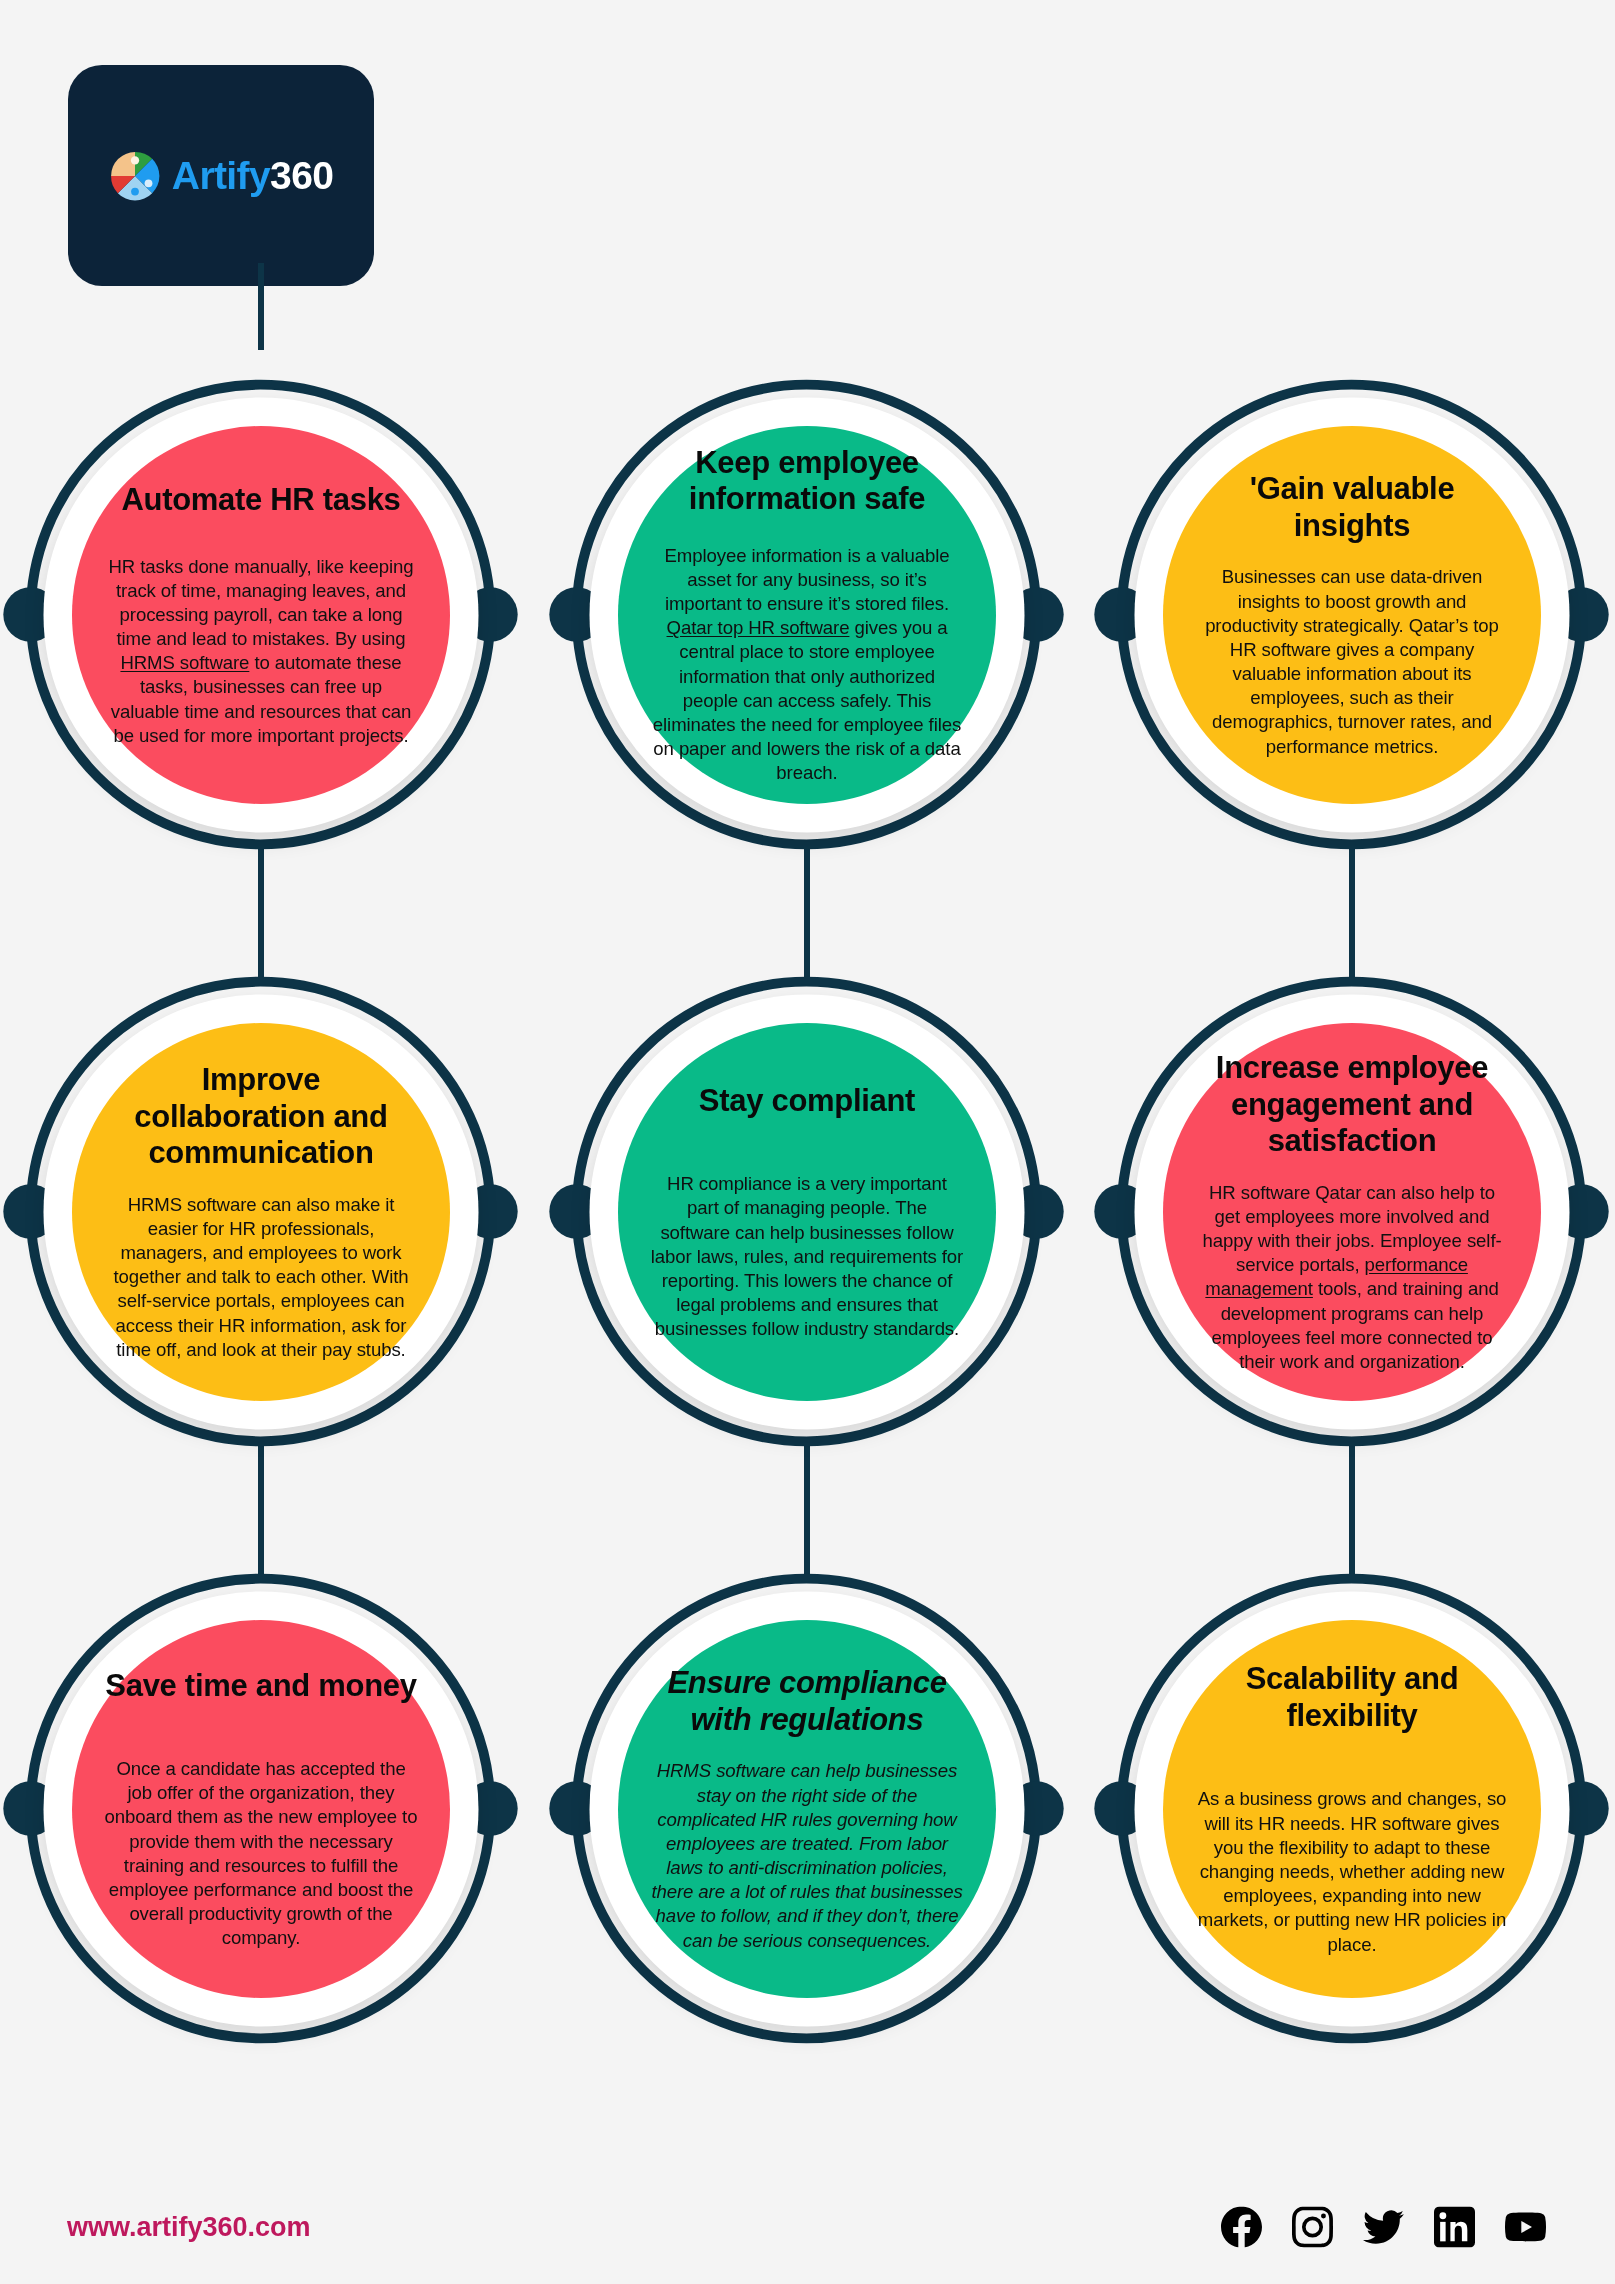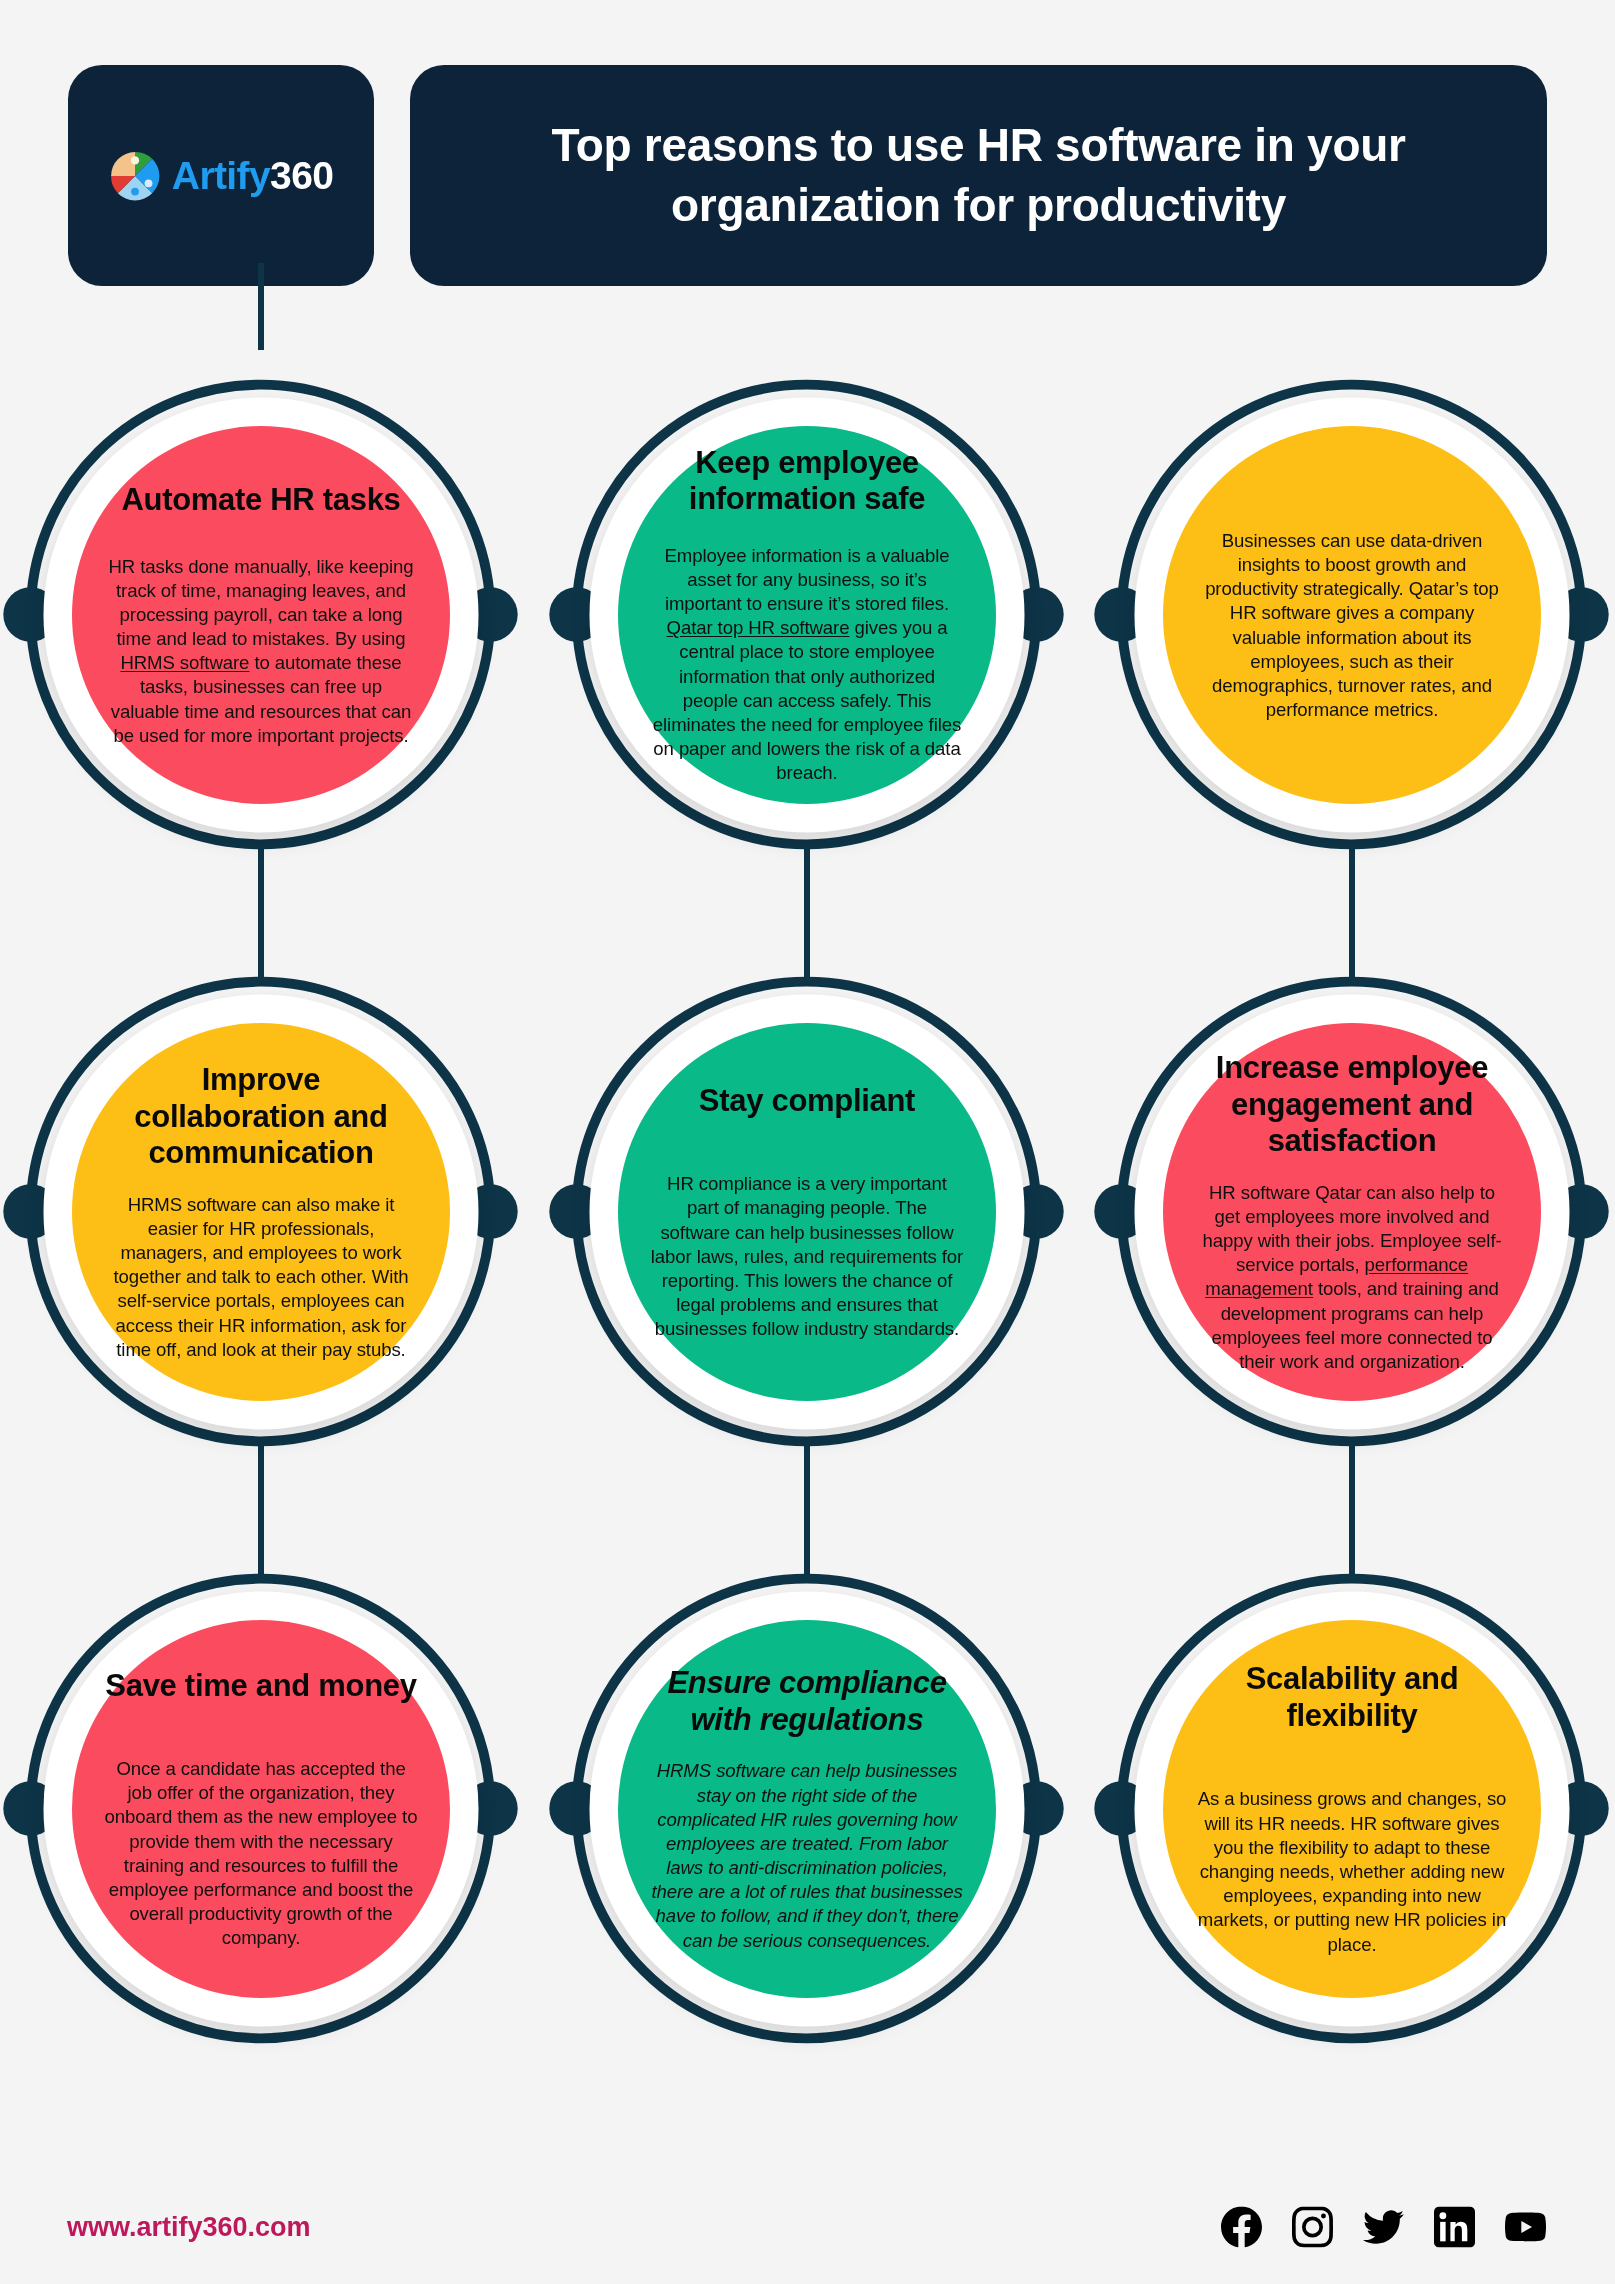--- a/index.html
+++ b/index.html
@@ -118,23 +118,20 @@
             <circle cx="26" cy="14" r="7.5" fill="#d9ecfa"></circle>
             <circle cx="-26" cy="14" r="7.5" fill="#e23b34"></circle>
             <circle cx="0" cy="30" r="7.5" fill="#1f9cf0"></circle>
           </g>
         </svg>
       </span>
       <span class="logo-text"><span class="a">Artify</span><span class="b">360</span></span>
     </div>
   </div>
 
-  <div class="title-box">
-    <h1>Top reasons to use HR software in your organization for productivity</h1>
-  </div>
 </div>
 
 <div class="grid">
 
   <div class="stem" style="left:258px; top:-85px; height:87px;"></div>
 
   <div class="stem" style="left:258px; top:497px; height:134px;"></div>
   <div class="stem" style="left:258px; top:1094px; height:134px;"></div>
 
   <div class="stem" style="left:804px; top:497px; height:134px;"></div>
@@ -175,20 +172,21 @@
 
   <div class="node" style="left:1122px; top:37px;">
     <svg class="svg-deco" viewBox="0 0 932 932">
       <path d="M 96 466 A 370 370 0 0 1 836 466" fill="none" stroke="#0d3447" stroke-width="16"></path>
       <path d="M 96 466 A 370 370 0 0 0 836 466" fill="none" stroke="#0d3447" stroke-width="16"></path>
       <circle cx="96" cy="466" r="44" fill="#0d3447"></circle>
       <circle cx="836" cy="466" r="44" fill="#0d3447"></circle>
     </svg>
     <div class="ring"></div>
     <div class="disc" style="background:#fdbe15;">
+      <h2>'Gain valuable insights</h2>
       <div class="gap-s"></div>
       <p>Businesses can use data-driven insights to boost growth and productivity strategically. Qatar’s top HR software gives a company valuable information about its employees, such as their demographics, turnover rates, and performance metrics.</p>
     </div>
   </div>
 
   <div class="node" style="left:31px; top:634px;">
     <svg class="svg-deco" viewBox="0 0 932 932">
       <path d="M 96 466 A 370 370 0 0 1 836 466" fill="none" stroke="#0d3447" stroke-width="16"></path>
       <path d="M 96 466 A 370 370 0 0 0 836 466" fill="none" stroke="#0d3447" stroke-width="16"></path>
       <circle cx="96" cy="466" r="44" fill="#0d3447"></circle>

